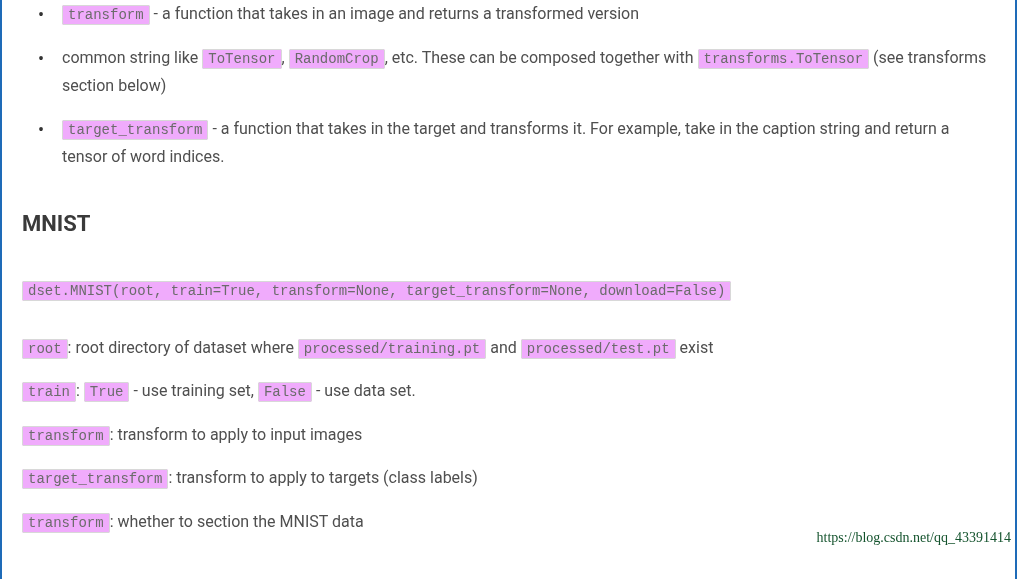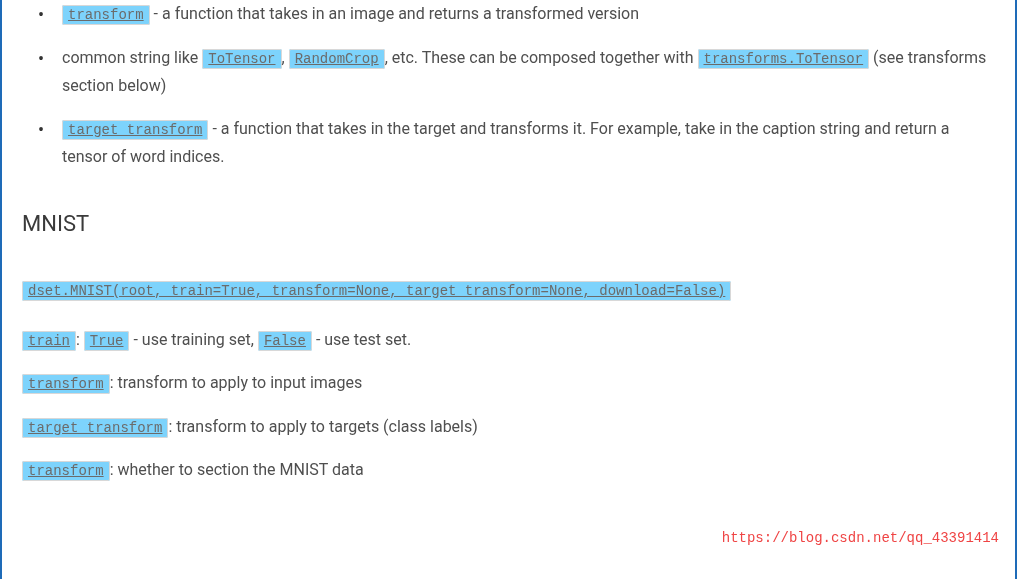--- a/index.html
+++ b/index.html
@@ -39,48 +39,47 @@
     li::before {
       content: "•";
       position: absolute;
       left: -8px;
       color: #333;
       font-size: 18px;
     }
     code {
       font-family: "Courier New", Consolas, Monaco, monospace;
       font-size: 14px;
-      background: #7dd3fc;
+      background: #f0abfc;
       border: 1px solid #d8d8d8;
       padding: 1px 5px;
       border-radius: 2px;
       color: #6b6b6b;
-      text-decoration: underline;
     }
     h3 {
       font-size: 22px;
-      font-weight: 400;
+      font-weight: 700;
       color: #3a3a3a;
       margin-top: 36px;
       margin-bottom: 36px;
     }
     .code-line {
-      margin-bottom: 24px;
+      margin-bottom: 32px;
     }
     .param-line {
       margin-bottom: 18px;
       color: #4f4f4f;
     }
     .watermark {
       position: absolute;
       bottom: 30px;
-      right: 18px;
-      color: #ef4444;
+      right: 6px;
+      color: #14532d;
       font-size: 14px;
-      font-family: Liberation Mono, monospace;
+      font-family: Liberation Serif, serif;
       pointer-events: none;
     }
   </style>
 </head>
 <body>
 
 <div class="container">
   <ul>
     <li>
       <code>transform</code><span> - a function that takes in an image and returns a transformed version</span>
@@ -92,23 +91,26 @@
       <code>target_transform</code><span> - a function that takes in the target and transforms it. For example, take in the caption string and return a tensor of word indices.</span>
     </li>
   </ul>
 
   <h3>MNIST</h3>
 
   <div class="code-line">
     <code>dset.MNIST(root, train=True, transform=None, target_transform=None, download=False)</code>
   </div>
 
+  <div class="param-line">
+    <code>root</code><span>: root directory of dataset where </span><code>processed/training.pt</code><span> and </span><code>processed/test.pt</code><span> exist</span>
+  </div>
 
   <div class="param-line">
-    <code>train</code><span>: </span><code>True</code><span> - use training set, </span><code>False</code><span> - use test set.</span>
+    <code>train</code><span>: </span><code>True</code><span> - use training set, </span><code>False</code><span> - use data set.</span>
   </div>
 
   <div class="param-line">
     <code>transform</code><span>: transform to apply to input images</span>
   </div>
 
   <div class="param-line">
     <code>target_transform</code><span>: transform to apply to targets (class labels)</span>
   </div>
 

